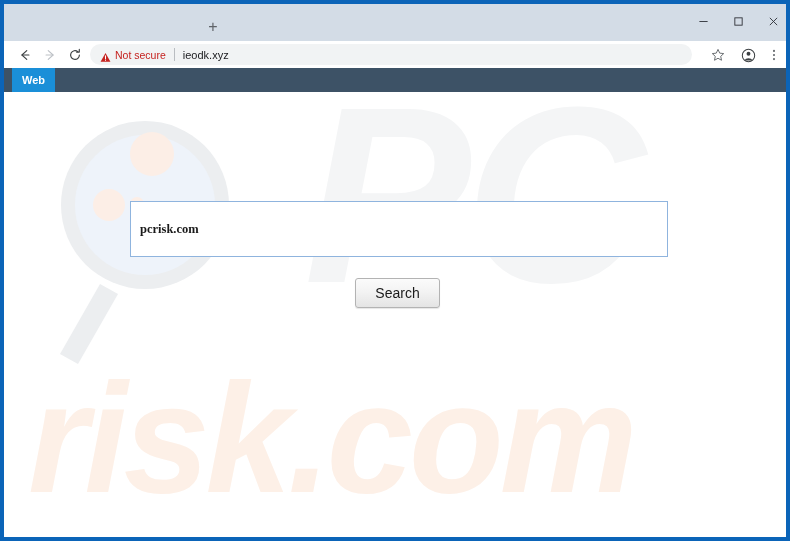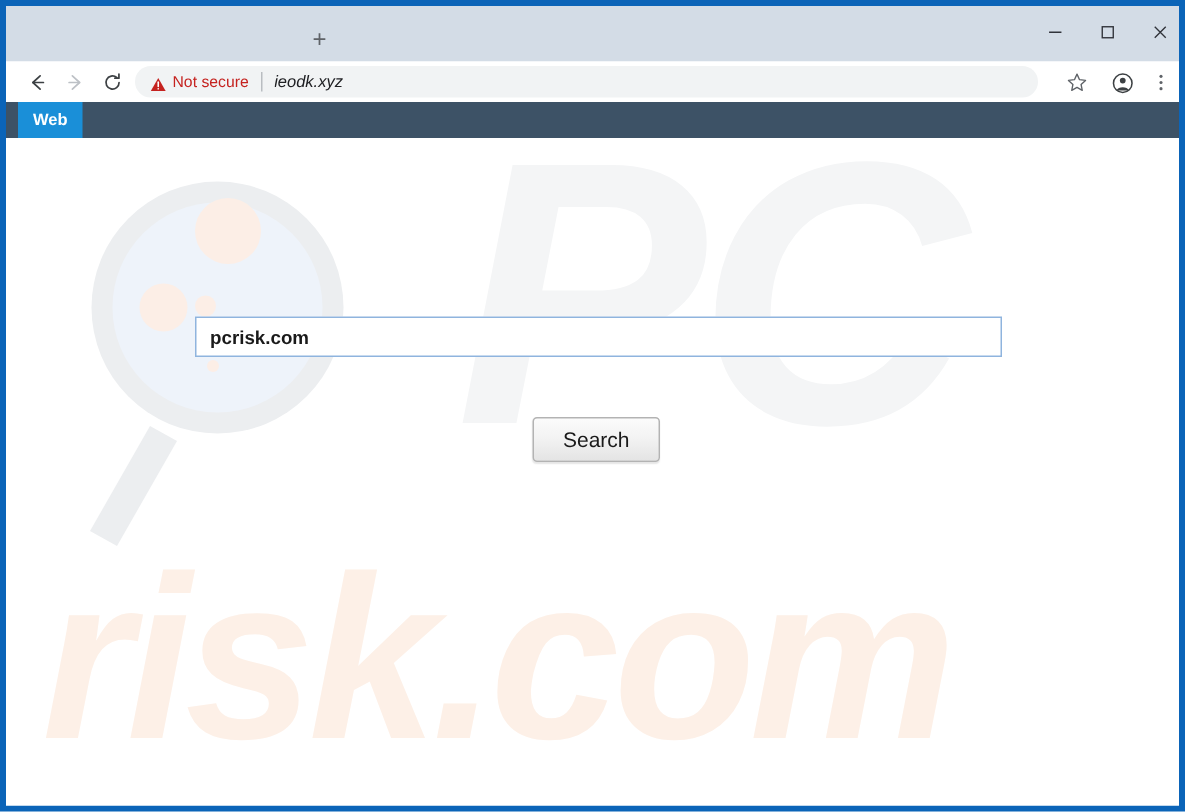--- a/index.html
+++ b/index.html
@@ -135,21 +135,20 @@
     height: 13px;
     background: #b9bdc1;
     margin: 0 8px;
     flex: 0 0 auto;
   }
   #url-text {
     font-size: 11px;
     color: #202124;
     white-space: nowrap;
     overflow: hidden;
-    font-style: italic;
   }
   .tool-icon {
     position: absolute;
     top: 4px;
     width: 20px; height: 20px;
     display: flex; align-items: center; justify-content: center;
   }
   #bookmark-star { left: 704px; }
   #profile-avatar { left: 734px; }
   #browser-menu   { left: 760px; }
@@ -195,28 +194,29 @@
 
   
   #search-area {
     position: absolute;
     left: 0; top: 0;
     width: 782px;
     height: 445px;
   }
   #search-input-box {
     position: absolute;
-    left: 126px; top: 119px;
-    width: 538px; height: 27px;
+    left: 126px; top: 109px;
+    width: 538px; height: 56px;
     box-sizing: border-box;
     background: #ffffff;
     border: 1px solid #8fb4de;
     display: flex;
     align-items: center;
     padding-left: 9px;
+    font-family: Liberation Serif, serif;
   }
   #search-input-value {
     font-size: 12.5px;
     font-weight: bold;
     color: #1a1a1a;
   }
   #search-button {
     position: absolute;
     left: 351px; top: 186px;
     width: 85px; height: 30px;

